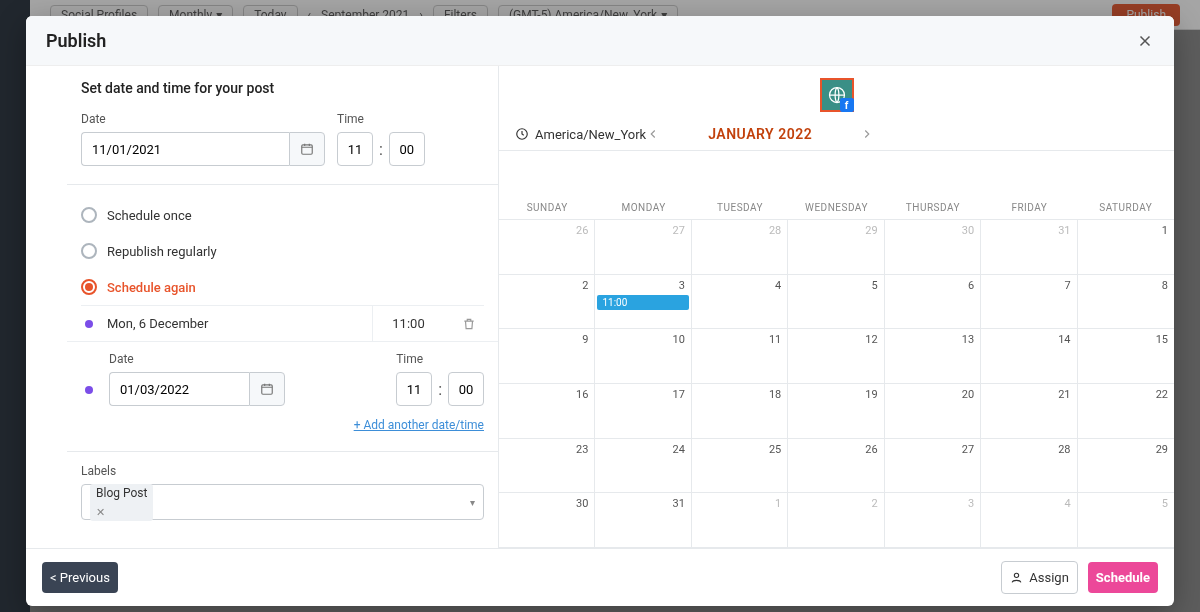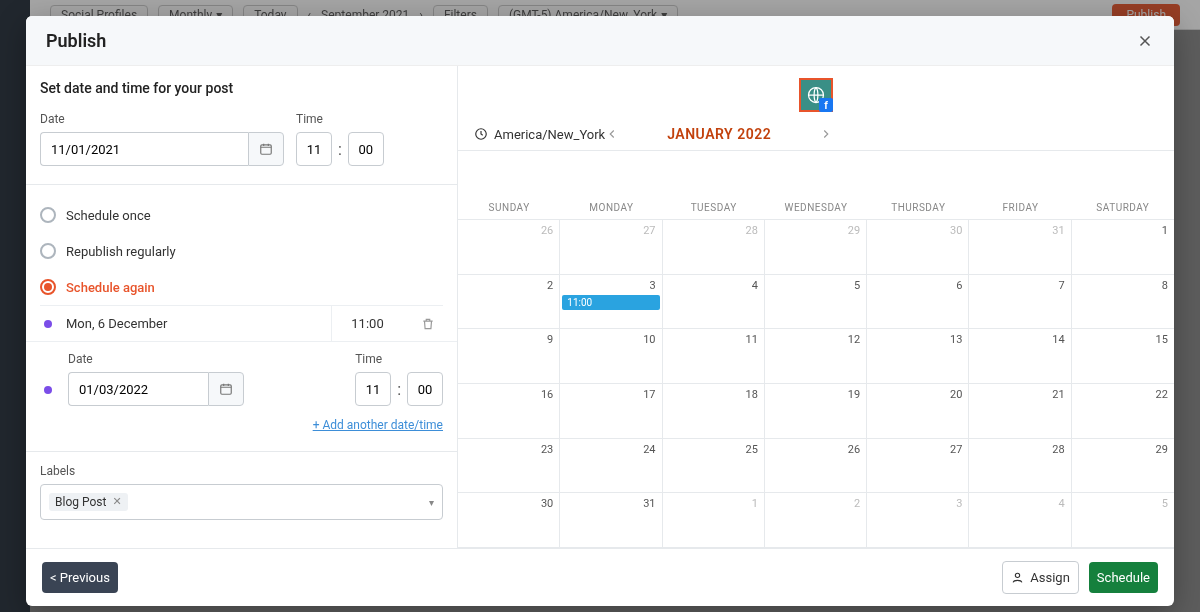--- a/index.html
+++ b/index.html
@@ -14,21 +14,21 @@
 
 .modal-overlay { position: absolute; inset: 0; background: rgba(30,30,30,0.4); display: flex; align-items: stretch; justify-content: center; }
 .modal { background: #fff; border-radius: 6px; width: 1148px; margin: 16px auto 0; height: 590px; display: flex; flex-direction: column; box-shadow: 0 8px 30px rgba(0,0,0,0.3); overflow: hidden; }
 .modal-header { display: flex; align-items: center; padding: 14px 20px; border-bottom: 1px solid #eee; background: #f6f8fa; }
 .modal-title { font-size: 18px; font-weight: 600; color: #222; }
 .close-x { margin-left: auto; width: 18px; height: 18px; color: #555; cursor: pointer; }
 
 .modal-body { flex: 1; display: flex; overflow: hidden; }
 
 
-.left-panel { width: 432px; border-right: 1px solid #e6e9ec; display: flex; flex-direction: column; overflow: hidden; }
+.left-panel { width: 432px; border-right: 1px solid #e6e9ec; display: flex; flex-direction: column; overflow: hidden; margin-left: 41px; }
 .lp-scroll { flex: 1; overflow-y: auto; padding: 14px 14px 10px 14px; position: relative; }
 .lp-heading { font-size: 14px; font-weight: 500; color: #222; margin-bottom: 16px; }
 .lbl { font-size: 12px; color: #555; display: block; margin-bottom: 6px; }
 
 .row-dt { display: flex; align-items: flex-end; gap: 12px; }
 .date-input-wrap { display: flex; }
 .date-input { width: 208px; height: 34px; border: 1px solid #c7ccd1; border-right: none; border-radius: 4px 0 0 4px; padding: 0 10px; font-size: 13px; }
 .cal-btn { width: 36px; height: 34px; border: 1px solid #c7ccd1; border-radius: 0 4px 4px 0; background: #f6f8fa; display: flex; align-items: center; justify-content: center; color: #777; }
 .time-wrap { display: flex; align-items: center; gap: 6px; }
 .time-in { width: 36px; height: 34px; border: 1px solid #c7ccd1; border-radius: 4px; text-align: center; font-size: 13px; }
@@ -51,21 +51,21 @@
 .trash { width: 14px; height: 14px; color: #999; margin: 0 8px; }
 
 .newrow { display: flex; align-items: flex-end; gap: 12px; padding-top: 10px; }
 .newrow .dot { margin-bottom: 12px; }
 .newrow .date-input { width: 140px; }
 .addlink { text-align: right; margin-top: 8px; }
 .addlink a { font-size: 12px; color: #3d8ed8; text-decoration: underline; }
 
 .labels-sec { margin-top: 8px; }
 .labels-pick { border: 1px solid #c7ccd1; border-radius: 4px; height: 36px; display: flex; align-items: center; padding: 0 8px; }
-.tag-remove { background: #eef1f4; border-radius: 3px; padding: 2px 6px; font-size: 12px; color: #333; display: inline-flex; align-items: flex-start; gap: 6px; }
+.tag-remove { background: #eef1f4; border-radius: 3px; padding: 2px 6px; font-size: 12px; color: #333; display: inline-flex; align-items: flex-start; gap: 6px; flex-direction: column; }
 .tag-remove .x { color: #888; font-size: 11px; }
 .chev { margin-left: auto; color: #888; font-size: 10px; }
 
 
 .right-panel { flex: 1; display: flex; flex-direction: column; overflow: hidden; }
 .avatar-row { display: flex; justify-content: center; padding: 12px 0 10px; }
 .avatar { width: 34px; height: 34px; border: 2px solid #e8542b; background: #3a8f86; position: relative; display: flex; align-items: center; justify-content: center; }
 .avatar svg { width: 20px; height: 20px; stroke: #fff; }
 .fb-badge { position: absolute; bottom: -2px; right: -2px; width: 14px; height: 14px; background: #1877f2; color: #fff; font-size: 10px; font-weight: 700; display: flex; align-items: center; justify-content: center; border-radius: 2px; }
 
@@ -86,21 +86,21 @@
 .day:last-child { border-right: none; }
 .day .num { position: absolute; top: 4px; right: 6px; }
 .day.out .num { color: #bbb; }
 .event { position: absolute; top: 20px; left: 2px; right: 2px; background: #2aa3e0; color: #fff; font-size: 10px; padding: 2px 5px; border-radius: 2px; }
 
 
 .modal-footer { border-top: 1px solid #e6e9ec; padding: 12px 16px; display: flex; align-items: center; gap: 10px; }
 .btn { border-radius: 4px; font-size: 13px; padding: 8px 8px; cursor: pointer; display: inline-flex; align-items: center; gap: 6px; }
 .btn-prev { background: #3a4454; color: #fff; border: none; }
 .btn-assign { margin-left: auto; background: #fff; border: 1px solid #c7ccd1; color: #333; }
-.btn-sched { background: #15803d; color: #fff; border: none; font-weight: 400; }
+.btn-sched { background: #ec4899; color: #fff; border: none; font-weight: 700; }
 .btn-assign svg { width: 13px; height: 13px; }
 
 
 .lp-scroll::-webkit-scrollbar { width: 6px; }
 .lp-scroll::-webkit-scrollbar-thumb { background: #ccc; border-radius: 3px; }
 </style>
 </head>
 <body>
 
 <div class="bg-sidebar"></div>

